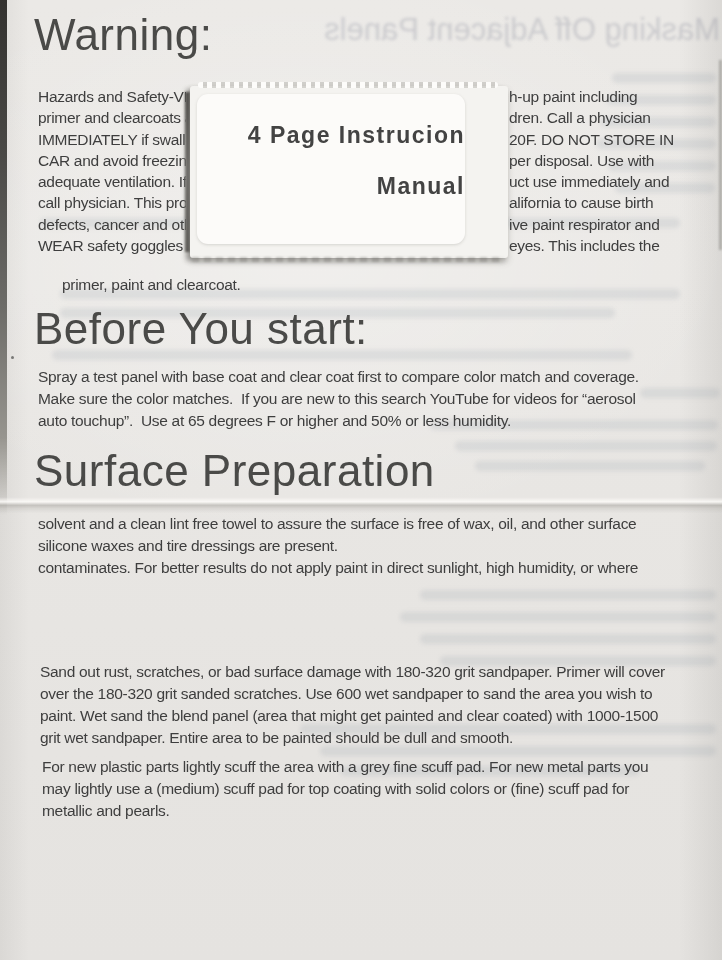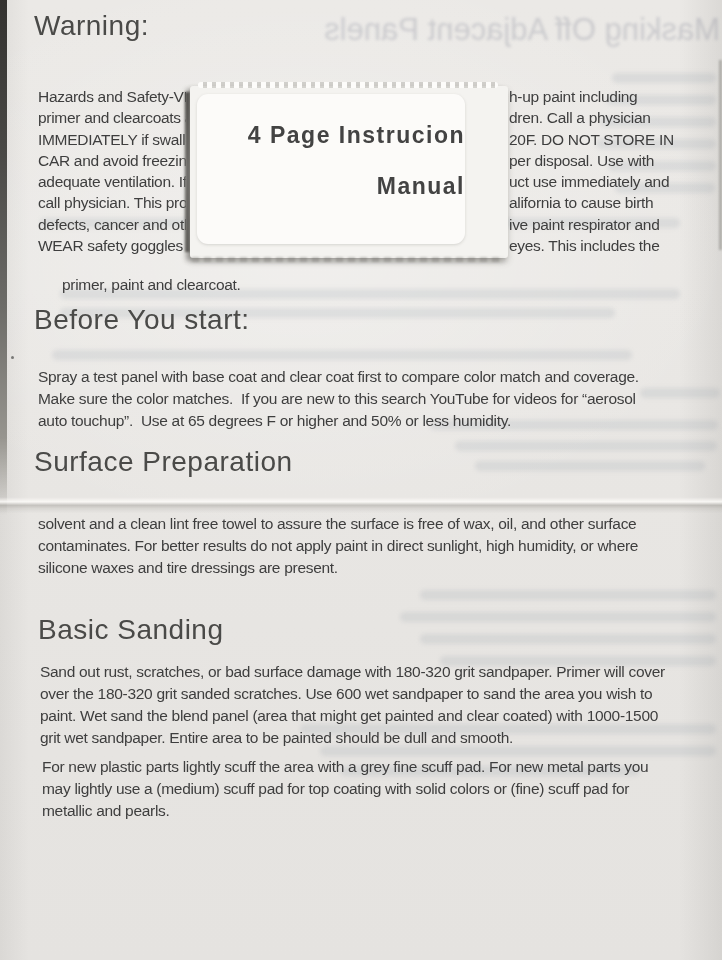--- a/index.html
+++ b/index.html
@@ -21,21 +21,21 @@
   .fold{position:absolute;left:0;top:497px;width:722px;height:16px;
     background:linear-gradient(180deg,rgba(250,249,246,0.0) 0%,rgba(252,251,248,0.85) 30%,rgba(150,147,141,0.42) 52%,rgba(160,158,152,0.20) 72%,rgba(160,158,152,0) 100%);
     filter:blur(0.5px);}
   
   .ghost-heading{position:absolute;left:298px;top:12px;width:422px;height:40px;
     transform:scaleX(-1);filter:blur(1.4px);color:rgba(128,134,148,0.30);
     font-size:31px;white-space:pre;}
   .smudge{position:absolute;height:10px;border-radius:5px;
     background:rgba(138,146,160,0.17);filter:blur(2.2px);}
   
-  .h1{position:absolute;color:#4a4a48;font-size:28px;letter-spacing:0.5px;white-space:pre;}
+  .h1{position:absolute;color:#4a4a48;font-size:44px;letter-spacing:0.5px;white-space:pre;}
   .body-block{position:absolute;color:#3e3e3e;font-size:15.5px;letter-spacing:-0.3px;}
   .bl{position:relative;height:21.3px;white-space:pre;}
   .bl2{position:relative;height:22px;white-space:pre;}
   .frag-left{position:absolute;left:0;top:0;width:148px;overflow:hidden;white-space:pre;}
   .frag-right{position:absolute;left:471px;top:0;white-space:pre;}
   .it{font-style:italic;}
   .dot{position:absolute;left:11px;top:356px;width:3px;height:3px;border-radius:50%;background:#787876;}
   
   .sticker-backing{position:absolute;left:190px;top:86px;width:318px;height:172px;
     background:#f4f3f0;border-radius:3px;
@@ -135,25 +135,24 @@
   <div class="dot"></div>
   <div class="body-block" style="left:38px;top:368px;">
     <div class="bl2">Spray a test panel with base coat and clear coat first to compare color match and coverage.</div>
     <div class="bl2">Make sure the color matches.  If you are new to this search YouTube for videos for “aerosol</div>
     <div class="bl2">auto touchup”.  Use at 65 degrees F or higher and 50% or less humidity.</div>
   </div>
 
   <div class="h1" style="left:34px;top:446px;">Surface Preparation</div>
   <div class="body-block" style="left:38px;top:515px;">
     <div class="bl2">solvent and a clean lint free towel to assure the surface is free of wax, oil, and other surface</div>
+    <div class="bl2">silicone waxes and tire dressings are present.</div>
     <div class="bl2">contaminates. For better results do not apply paint in direct sunlight, high humidity, or where</div>
-    <div class="bl2">silicone waxes and tire dressings are present.</div>
   </div>
 
-  <div class="h1" style="left:38px;top:614px;">Basic Sanding</div>
   <div class="body-block" style="left:40px;top:663px;">
     <div class="bl2">Sand out rust, scratches, or bad surface damage with 180-320 grit sandpaper. Primer will cover</div>
     <div class="bl2">over the 180-320 grit sanded scratches. Use 600 wet sandpaper to sand the area you wish to</div>
     <div class="bl2">paint. Wet sand the blend panel (area that might get painted and clear coated) with 1000-1500</div>
     <div class="bl2">grit wet sandpaper. Entire area to be painted should be dull and smooth.</div>
   </div>
   <div class="body-block" style="left:42px;top:758px;">
     <div class="bl2">For new plastic parts lightly scuff the area with a grey fine scuff pad. For new metal parts you</div>
     <div class="bl2">may lightly use a (medium) scuff pad for top coating with solid colors or (fine) scuff pad for</div>
     <div class="bl2">metallic and pearls.</div>

